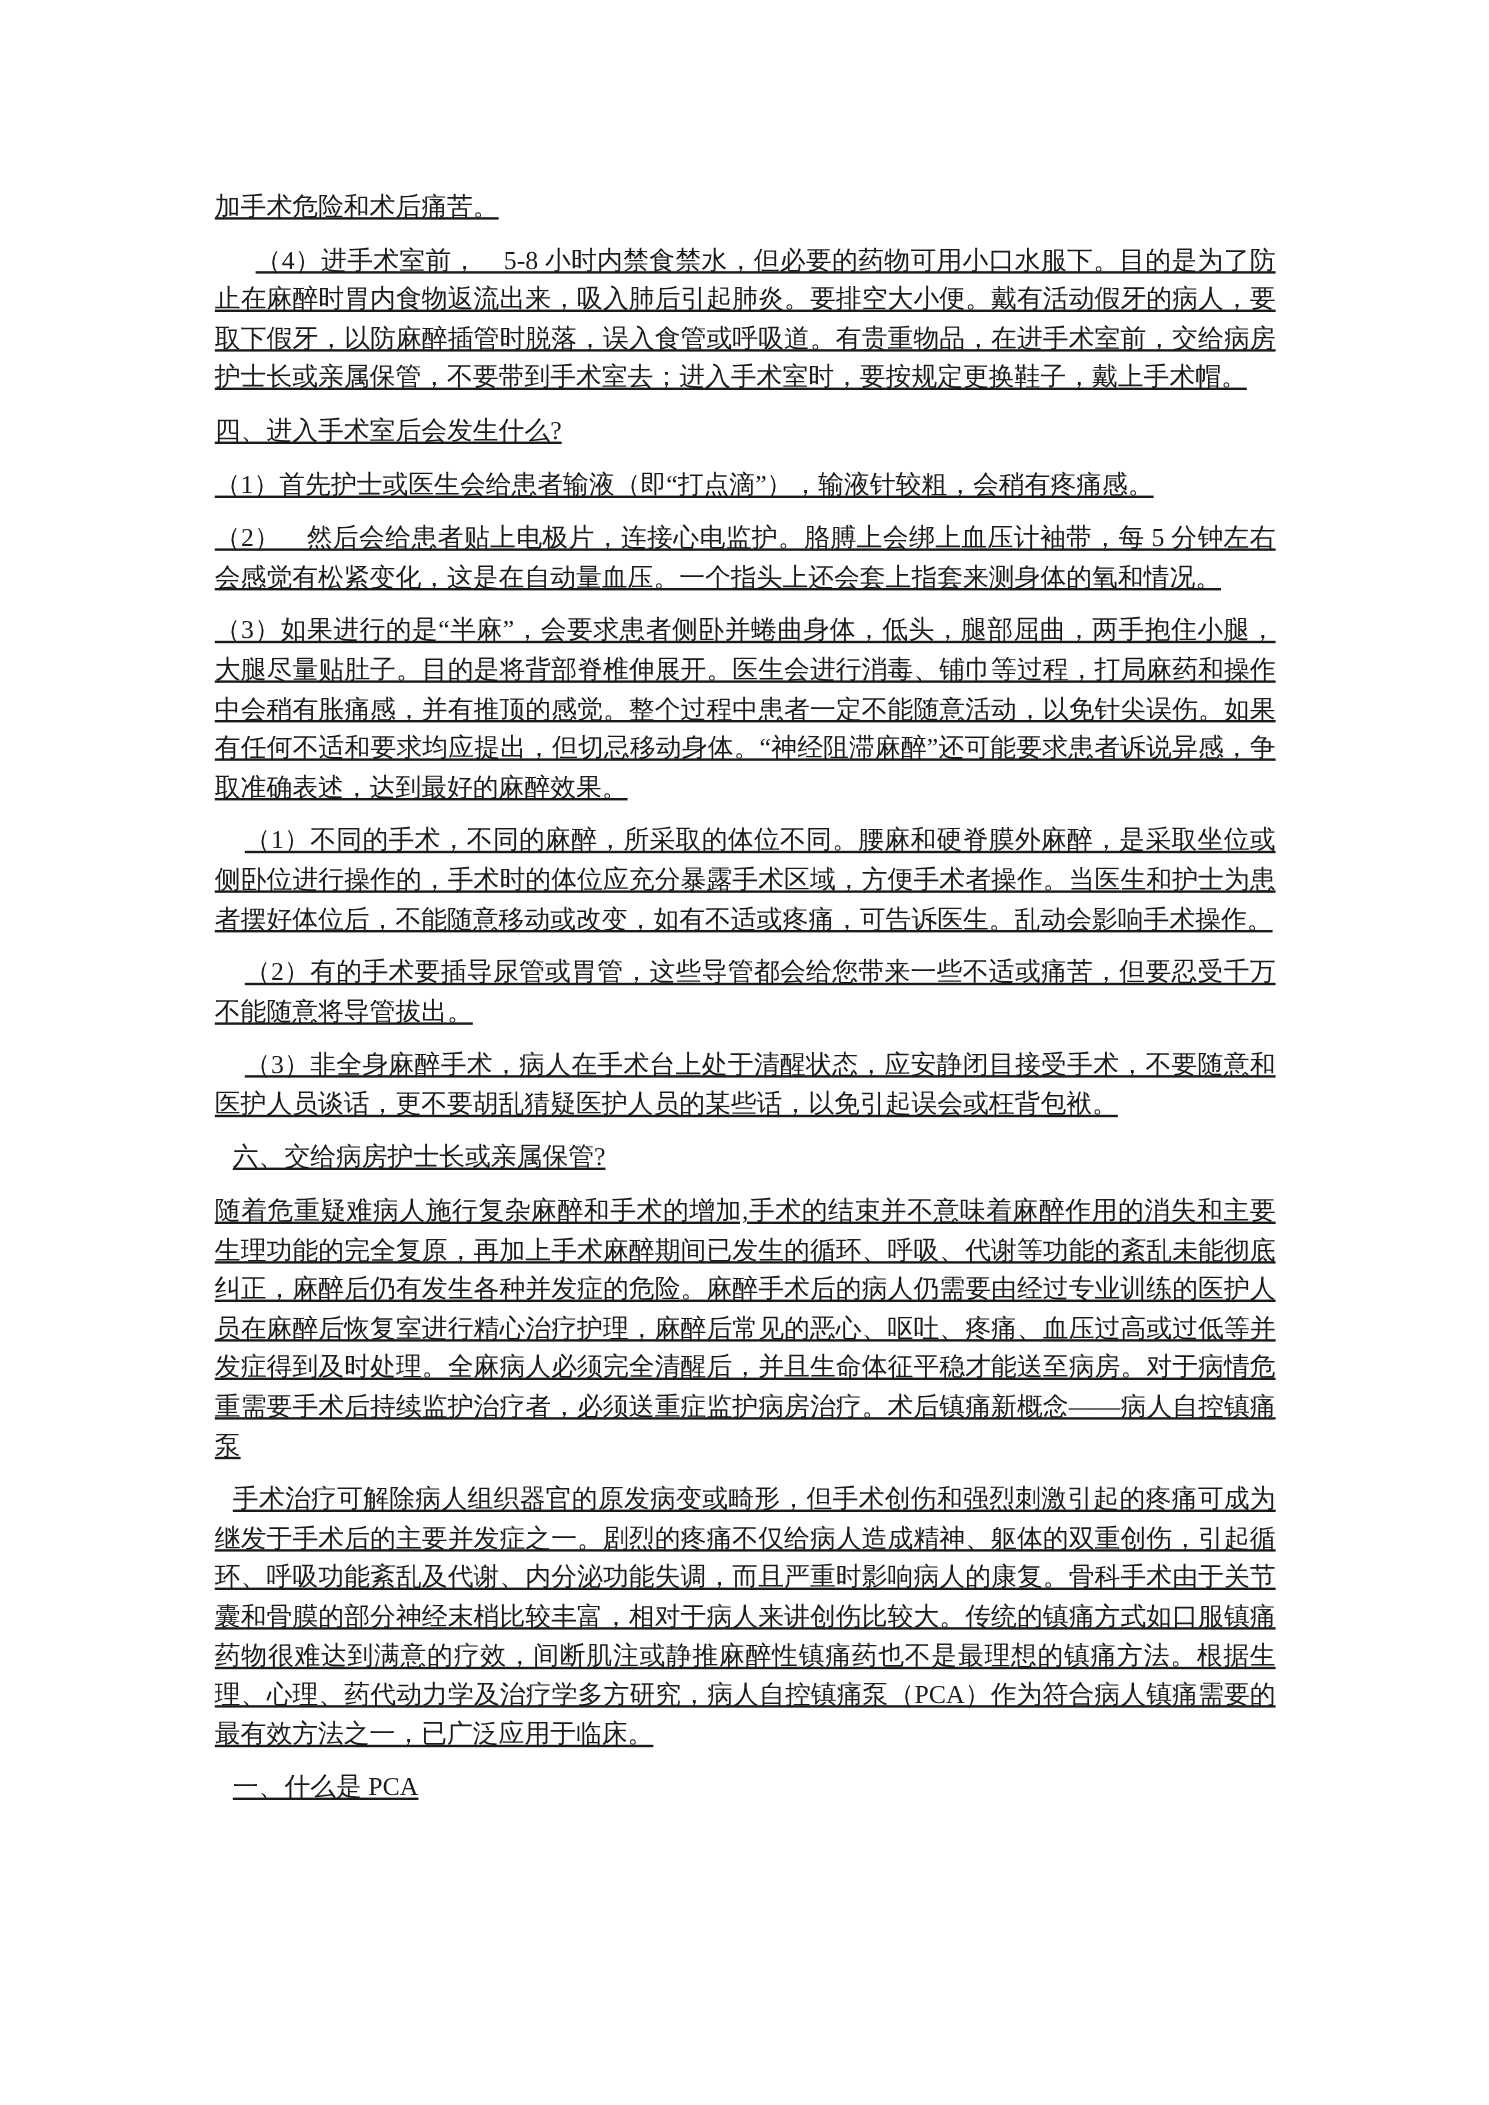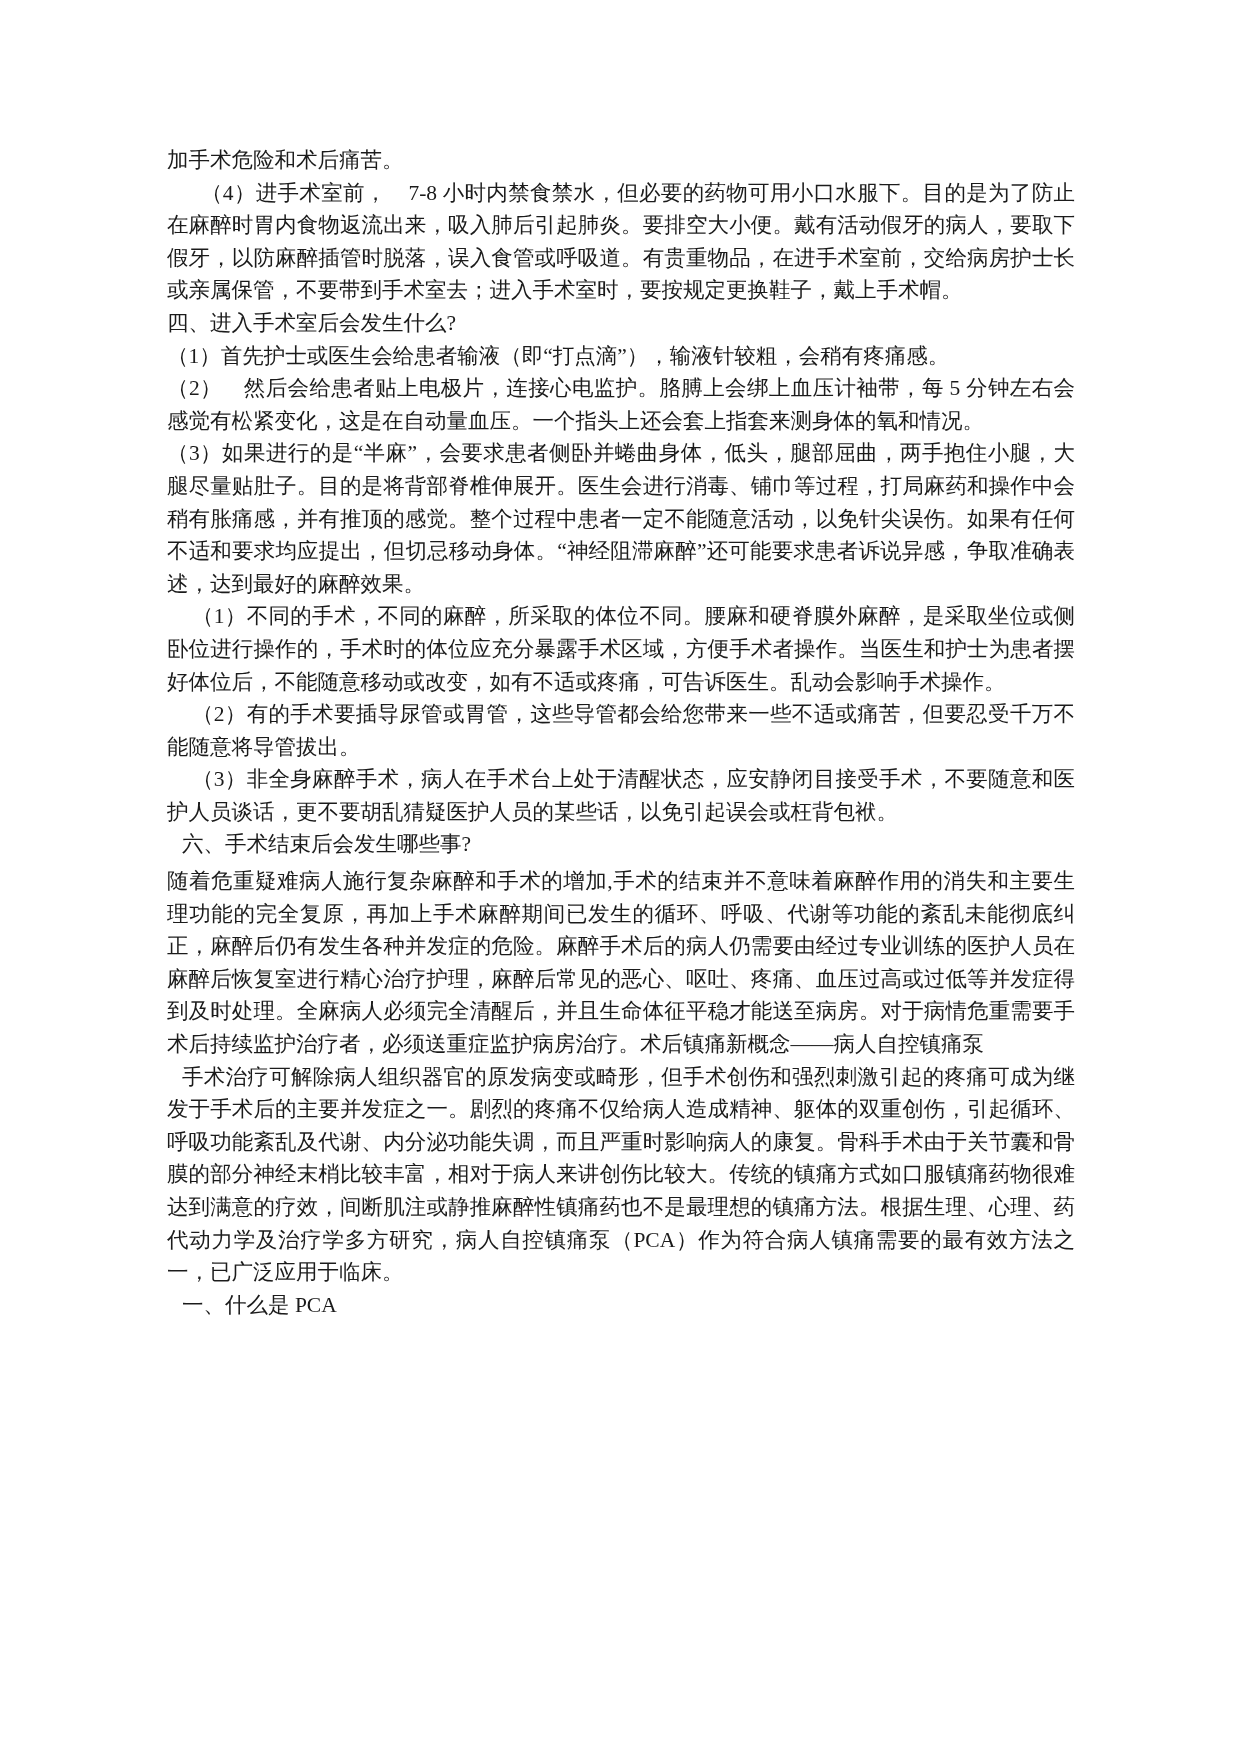--- a/index.html
+++ b/index.html
@@ -25,41 +25,42 @@
     top: 144px;
     width: 908px;
     color: #1b1b1b;
     font-size: 21.5px;
     line-height: 32.6px;
     text-align: justify;
     text-justify: inter-ideograph;
     word-break: break-all;
   }
   .text-block p {
-    margin: 0;
+    margin: 12px;
     padding: 0;
+    text-decoration: underline;
   }
   
   .ind-lg { text-indent: 34px; }   
   .ind-md { text-indent: 25px; }   
   .ind-sm { text-indent: 15px; }   
   .gap-top { margin-top: 4px !important; }
 </style>
 </head>
 <body>
 
 <div class="page">
   <div class="text-block">
     <p>加手术危险和术后痛苦。</p>
-    <p class="ind-lg">（4）进手术室前，　7-8 小时内禁食禁水，但必要的药物可用小口水服下。目的是为了防止在麻醉时胃内食物返流出来，吸入肺后引起肺炎。要排空大小便。戴有活动假牙的病人，要取下假牙，以防麻醉插管时脱落，误入食管或呼吸道。有贵重物品，在进手术室前，交给病房护士长或亲属保管，不要带到手术室去；进入手术室时，要按规定更换鞋子，戴上手术帽。</p>
+    <p class="ind-lg">（4）进手术室前，　5-8 小时内禁食禁水，但必要的药物可用小口水服下。目的是为了防止在麻醉时胃内食物返流出来，吸入肺后引起肺炎。要排空大小便。戴有活动假牙的病人，要取下假牙，以防麻醉插管时脱落，误入食管或呼吸道。有贵重物品，在进手术室前，交给病房护士长或亲属保管，不要带到手术室去；进入手术室时，要按规定更换鞋子，戴上手术帽。</p>
     <p>四、进入手术室后会发生什么?</p>
     <p>（1）首先护士或医生会给患者输液（即“打点滴”），输液针较粗，会稍有疼痛感。</p>
     <p>（2）　然后会给患者贴上电极片，连接心电监护。胳膊上会绑上血压计袖带，每 5 分钟左右会感觉有松紧变化，这是在自动量血压。一个指头上还会套上指套来测身体的氧和情况。</p>
     <p>（3）如果进行的是“半麻”，会要求患者侧卧并蜷曲身体，低头，腿部屈曲，两手抱住小腿，大腿尽量贴肚子。目的是将背部脊椎伸展开。医生会进行消毒、铺巾等过程，打局麻药和操作中会稍有胀痛感，并有推顶的感觉。整个过程中患者一定不能随意活动，以免针尖误伤。如果有任何不适和要求均应提出，但切忌移动身体。“神经阻滞麻醉”还可能要求患者诉说异感，争取准确表述，达到最好的麻醉效果。</p>
     <p class="ind-md">（1）不同的手术，不同的麻醉，所采取的体位不同。腰麻和硬脊膜外麻醉，是采取坐位或侧卧位进行操作的，手术时的体位应充分暴露手术区域，方便手术者操作。当医生和护士为患者摆好体位后，不能随意移动或改变，如有不适或疼痛，可告诉医生。乱动会影响手术操作。</p>
     <p class="ind-md">（2）有的手术要插导尿管或胃管，这些导管都会给您带来一些不适或痛苦，但要忍受千万不能随意将导管拔出。</p>
     <p class="ind-md">（3）非全身麻醉手术，病人在手术台上处于清醒状态，应安静闭目接受手术，不要随意和医护人员谈话，更不要胡乱猜疑医护人员的某些话，以免引起误会或枉背包袱。</p>
-    <p class="ind-sm">六、手术结束后会发生哪些事?</p>
+    <p class="ind-sm">六、交给病房护士长或亲属保管?</p>
     <p class="gap-top">随着危重疑难病人施行复杂麻醉和手术的增加,手术的结束并不意味着麻醉作用的消失和主要生理功能的完全复原，再加上手术麻醉期间已发生的循环、呼吸、代谢等功能的紊乱未能彻底纠正，麻醉后仍有发生各种并发症的危险。麻醉手术后的病人仍需要由经过专业训练的医护人员在麻醉后恢复室进行精心治疗护理，麻醉后常见的恶心、呕吐、疼痛、血压过高或过低等并发症得到及时处理。全麻病人必须完全清醒后，并且生命体征平稳才能送至病房。对于病情危重需要手术后持续监护治疗者，必须送重症监护病房治疗。术后镇痛新概念——病人自控镇痛泵</p>
     <p class="ind-sm">手术治疗可解除病人组织器官的原发病变或畸形，但手术创伤和强烈刺激引起的疼痛可成为继发于手术后的主要并发症之一。剧烈的疼痛不仅给病人造成精神、躯体的双重创伤，引起循环、呼吸功能紊乱及代谢、内分泌功能失调，而且严重时影响病人的康复。骨科手术由于关节囊和骨膜的部分神经末梢比较丰富，相对于病人来讲创伤比较大。传统的镇痛方式如口服镇痛药物很难达到满意的疗效，间断肌注或静推麻醉性镇痛药也不是最理想的镇痛方法。根据生理、心理、药代动力学及治疗学多方研究，病人自控镇痛泵（PCA）作为符合病人镇痛需要的最有效方法之一，已广泛应用于临床。</p>
     <p class="ind-sm">一、什么是 PCA</p>
   </div>
 </div>
 
 </body></html>

